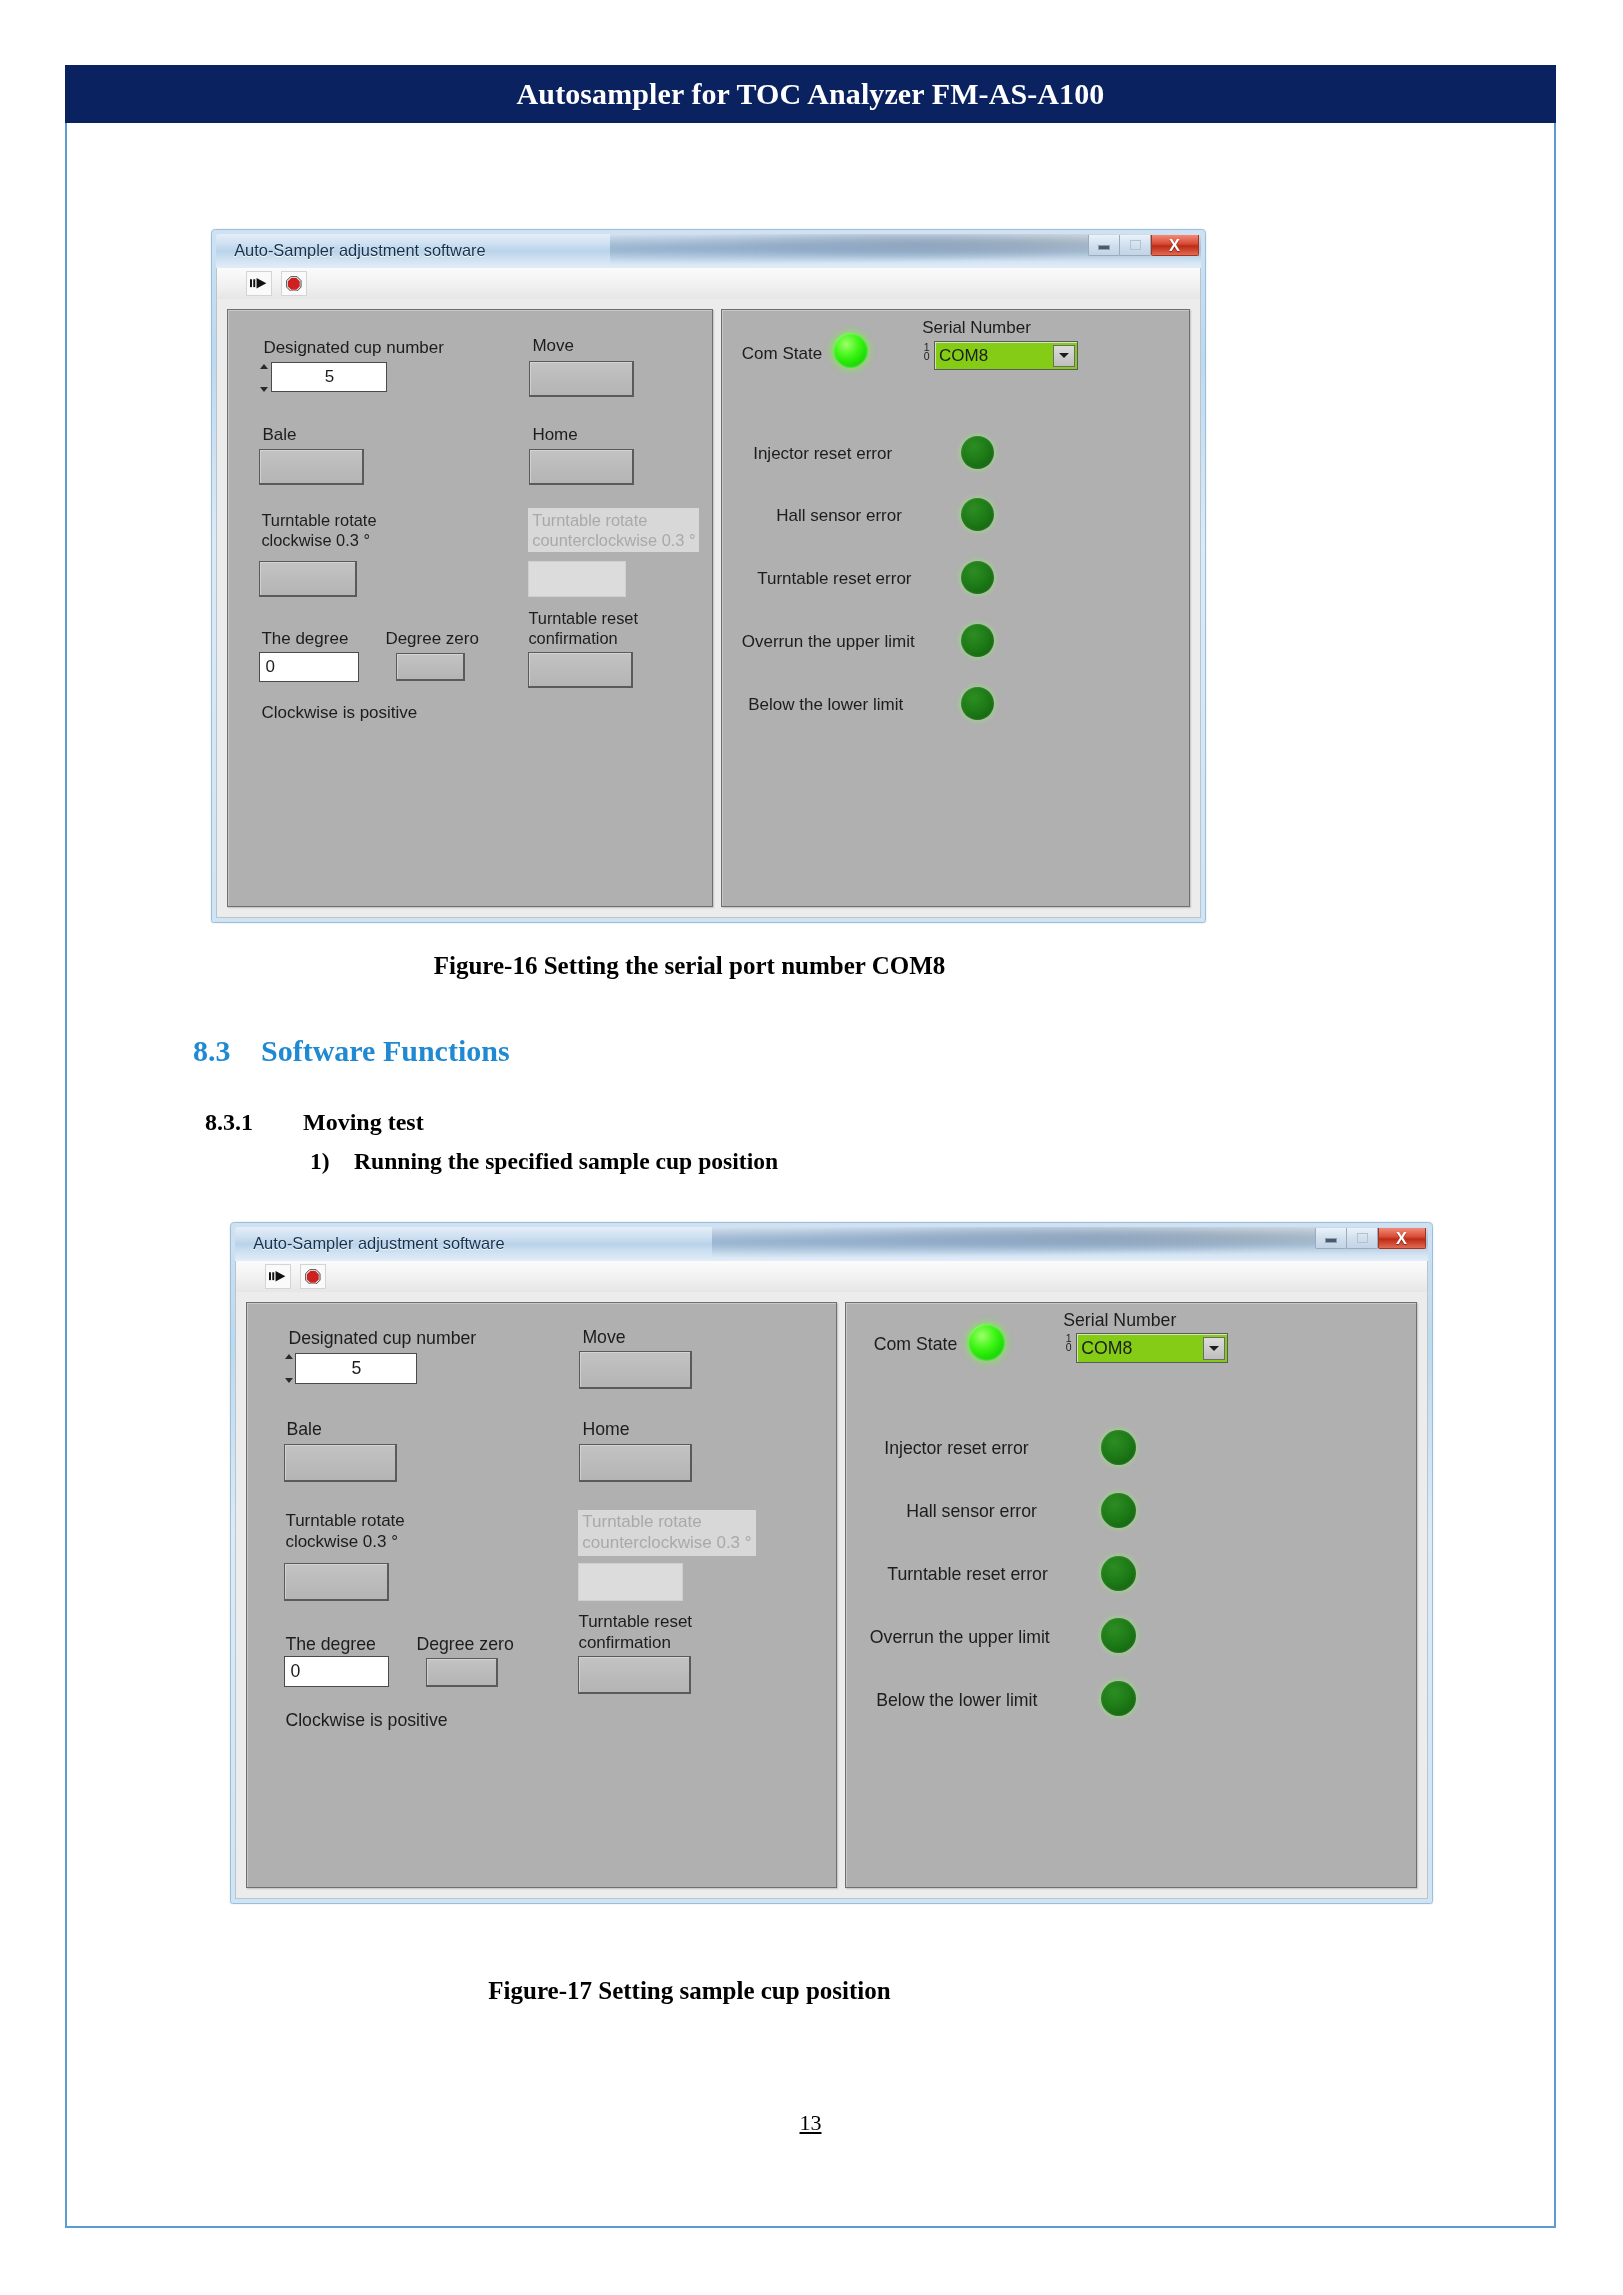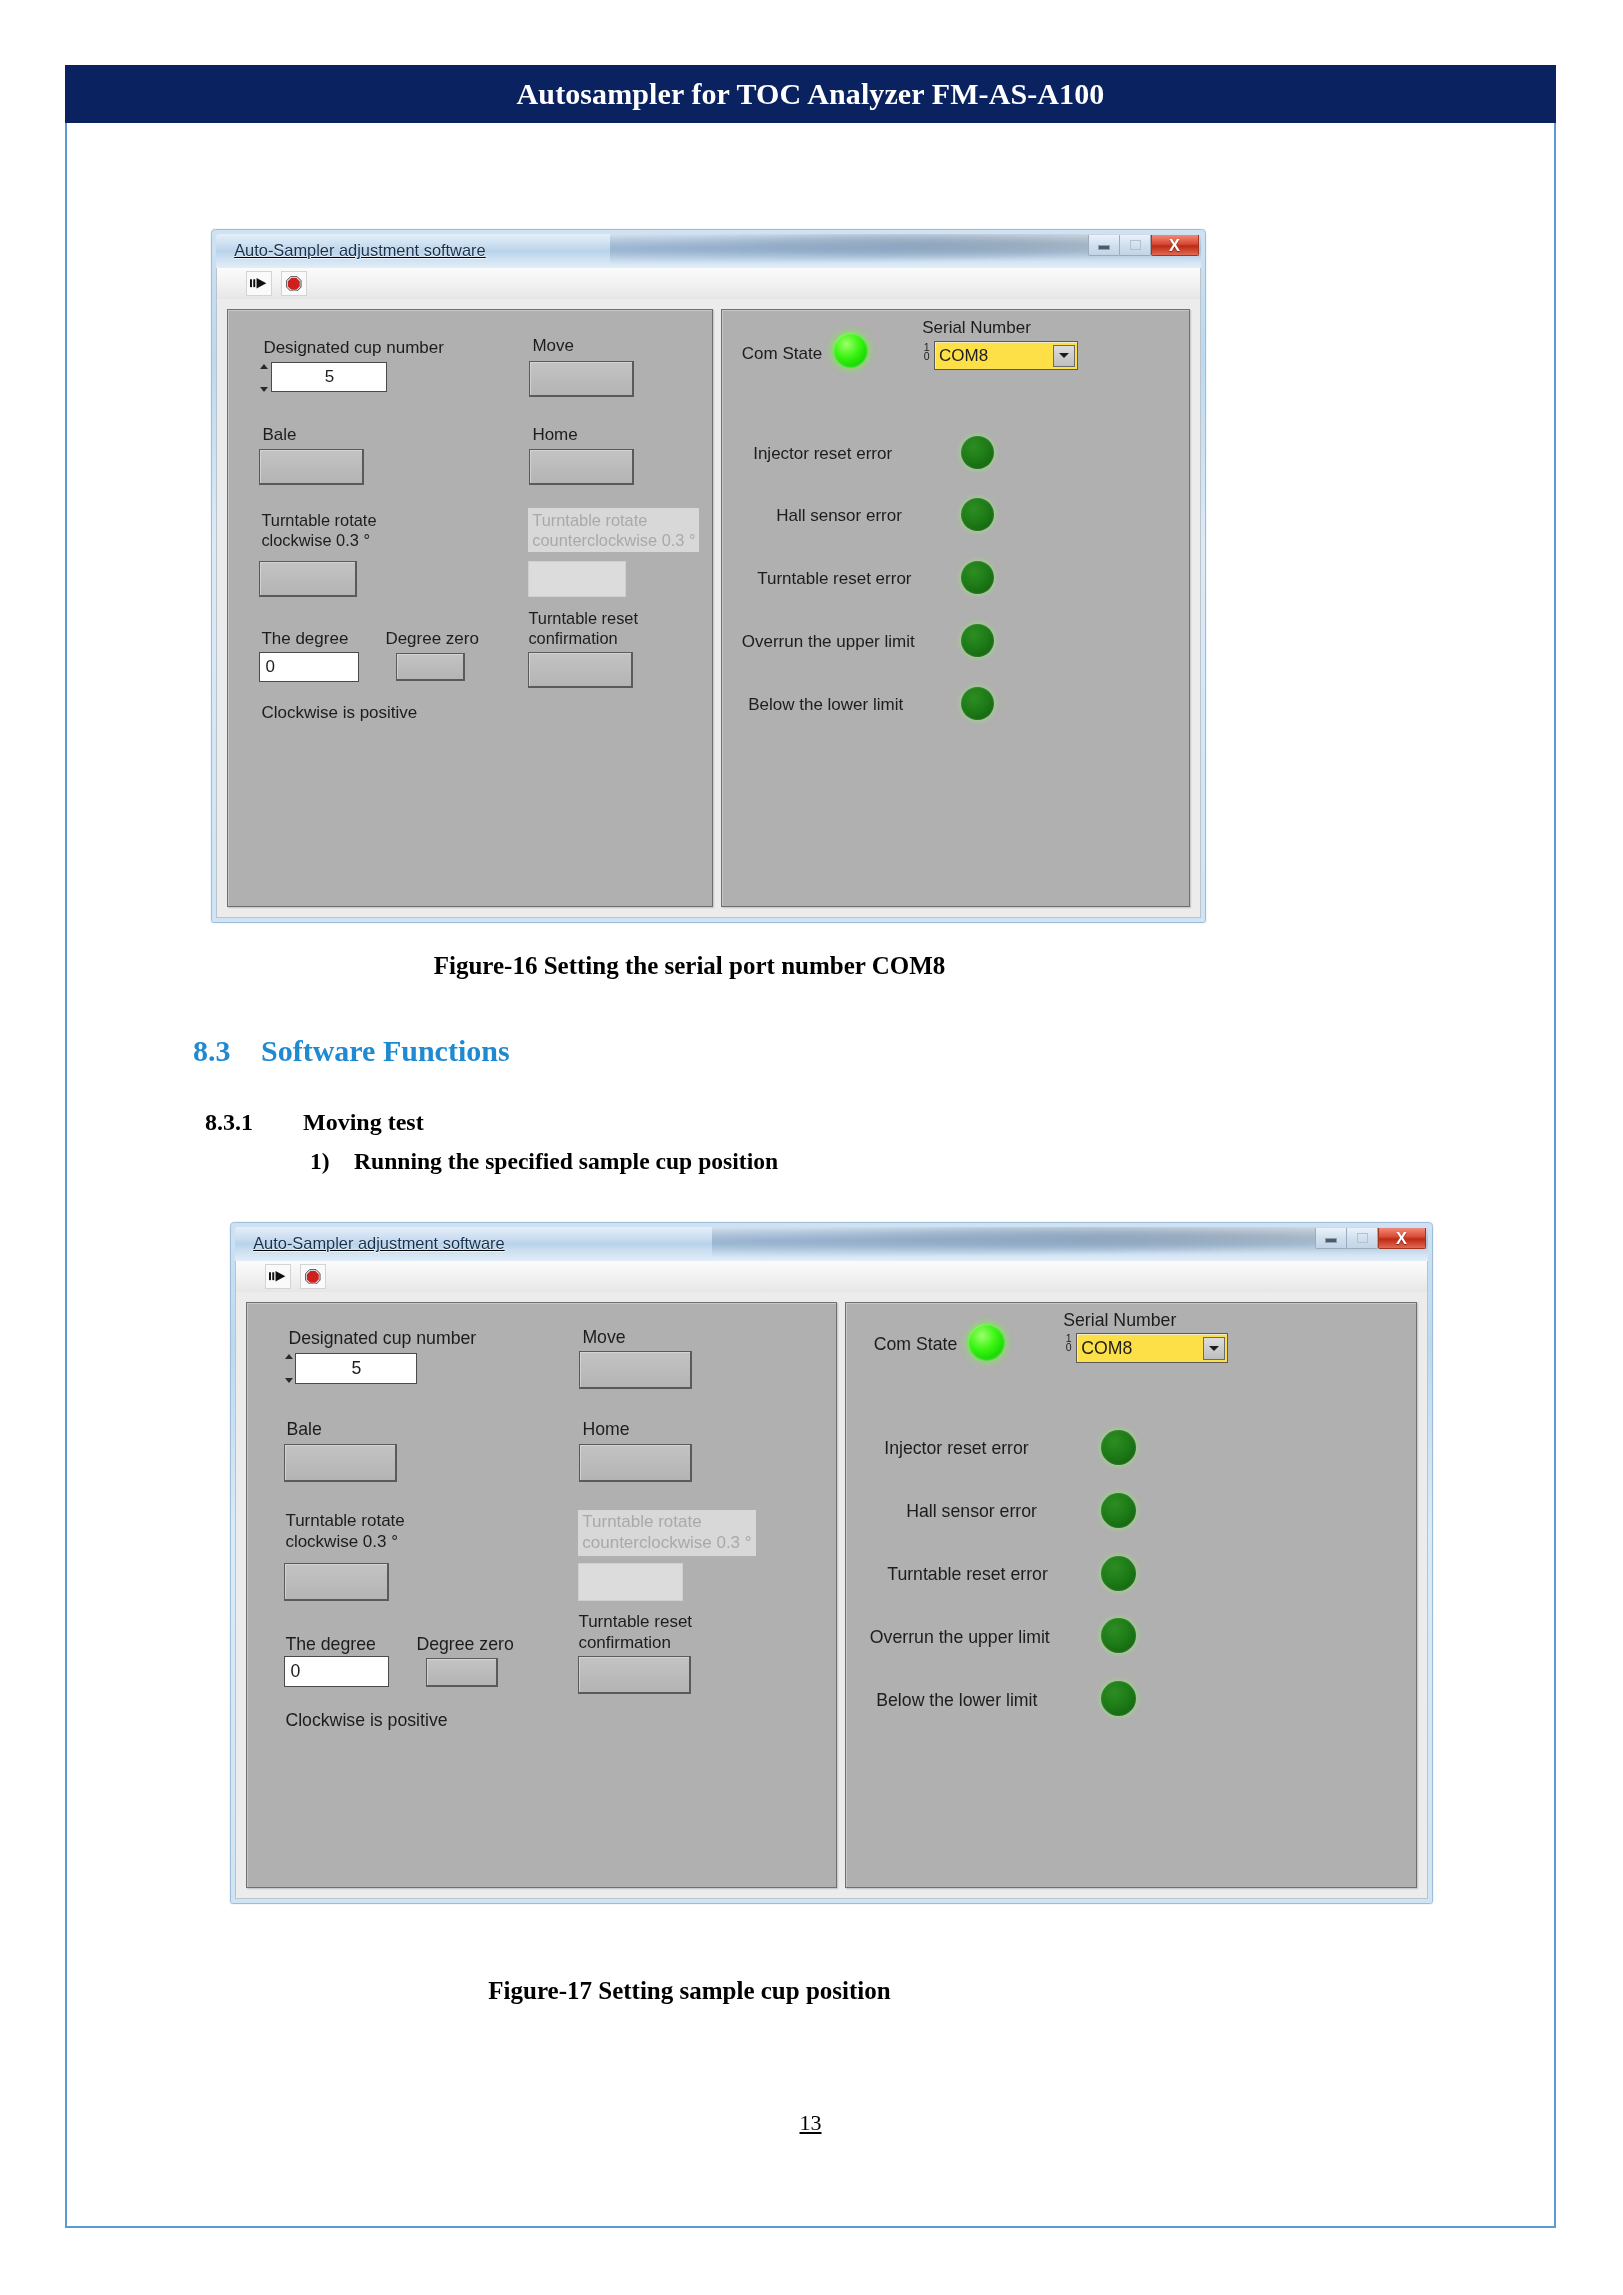--- a/index.html
+++ b/index.html
@@ -104,21 +104,20 @@
   }
   .lv-titlebar {
     position: relative;
     height: 34px;
     background: linear-gradient(to bottom,
         #e4eef8 0%, #cfe1f2 28%, #b9d3ea 50%, #cde0f1 72%, #e2edf8 100%);
     border-radius: 3.3px 3.3px 0 0;
     display: flex;
     align-items: center;
     overflow: hidden;
-    text-decoration: underline;
   }
   .lv-titlebar .blur-overlay {
     position: absolute;
     left: 40%;
     top: 0;
     right: 0;
     bottom: 0;
     background:
       radial-gradient(ellipse at 10% 40%, rgba(110,140,175,0.40) 0%, rgba(110,140,175,0) 60%),
       radial-gradient(ellipse at 30% 35%, rgba(130,155,185,0.35) 0%, rgba(130,155,185,0) 55%),
@@ -279,21 +278,21 @@
     background: radial-gradient(circle at 38% 32%, #9dff6a 0%, #3cf514 40%, #14d400 75%, #0db500 100%);
     box-shadow: 0 0 6.5px 2.6px rgba(120,250,60,0.55), inset 0 0 2.6px rgba(255,255,255,0.7);
   }
   .lv-led.off {
     background: radial-gradient(circle at 38% 32%, #2d8d22 0%, #1f7d18 42%, #15680f 78%, #0e5209 100%);
     box-shadow: 0 0 4.6px 2px rgba(150,235,120,0.45), inset 0 0 2.6px rgba(255,255,255,0.18);
   }
 
   .lv-combo {
     position: absolute;
-    background: #fde047;
+    background: #84cc16;
     border: 1.3px solid #5a5a5a;
     box-sizing: border-box;
     display: flex;
     align-items: center;
     box-shadow: inset 0.7px 0.7px 0 #efefef;
   }
   .lv-combo .combo-val {
     flex: 1 1 auto;
     padding-left: 3.9px;
     font-family: "Liberation Sans", sans-serif;

